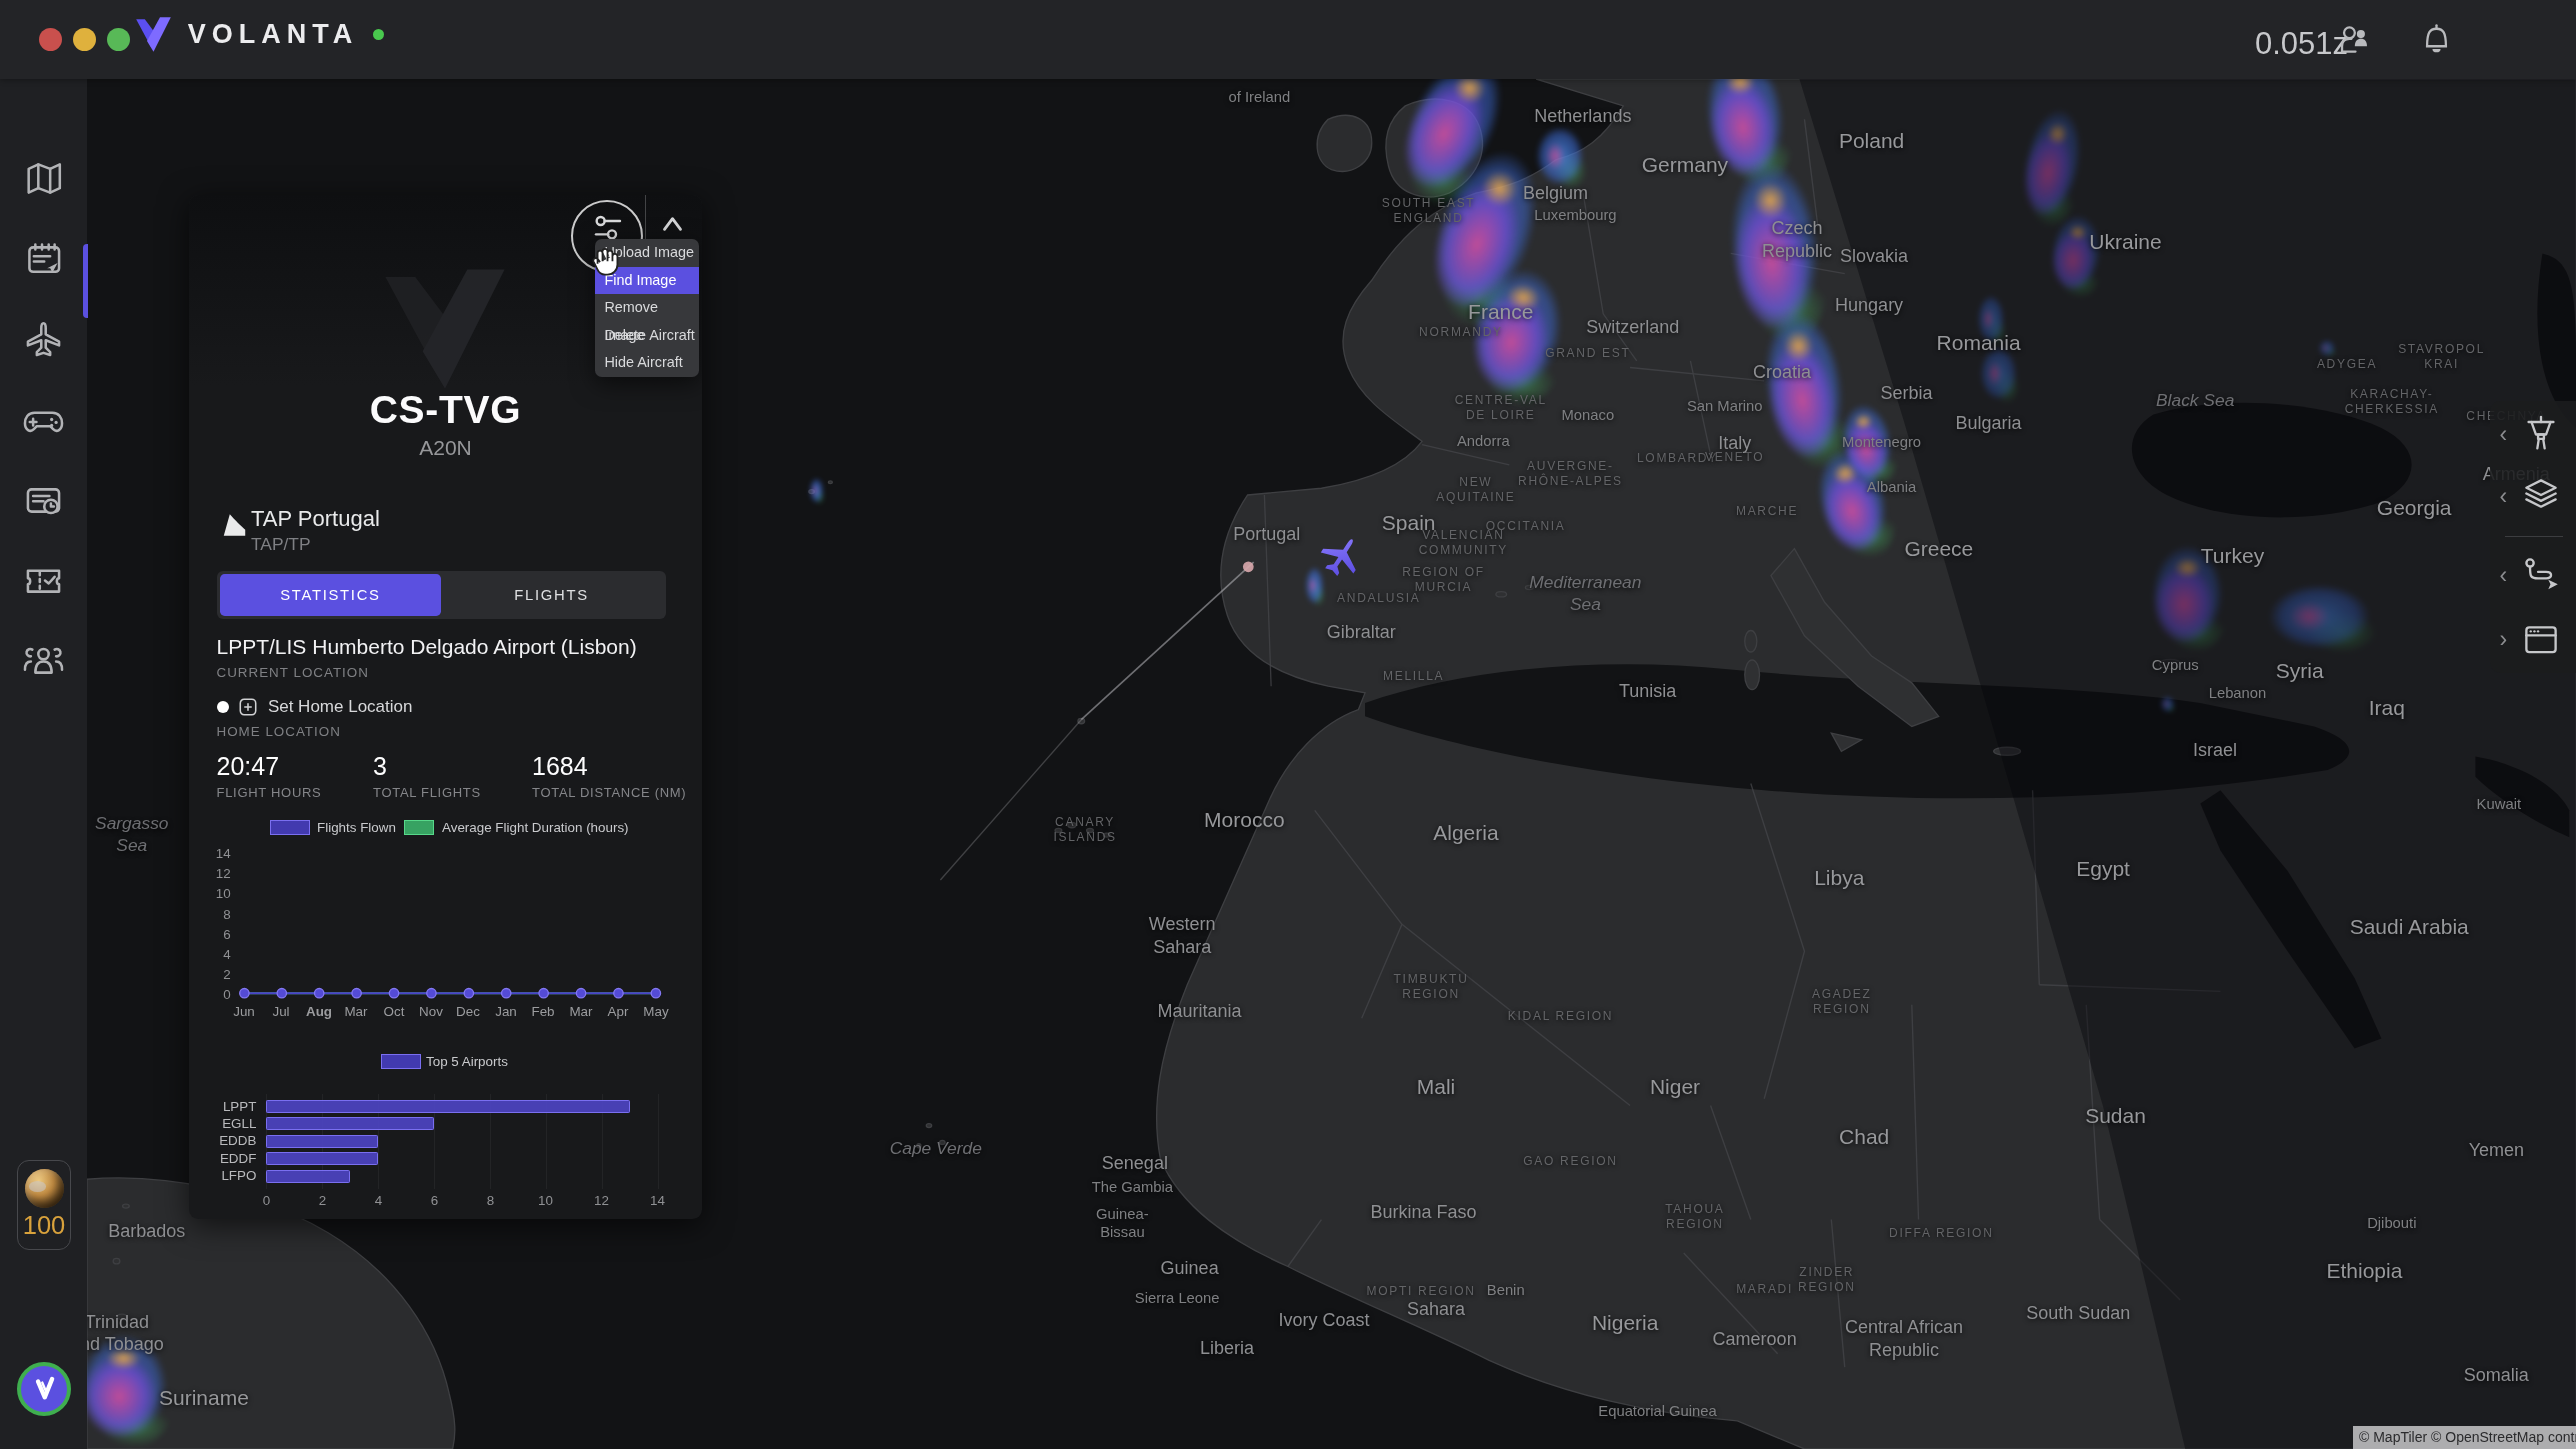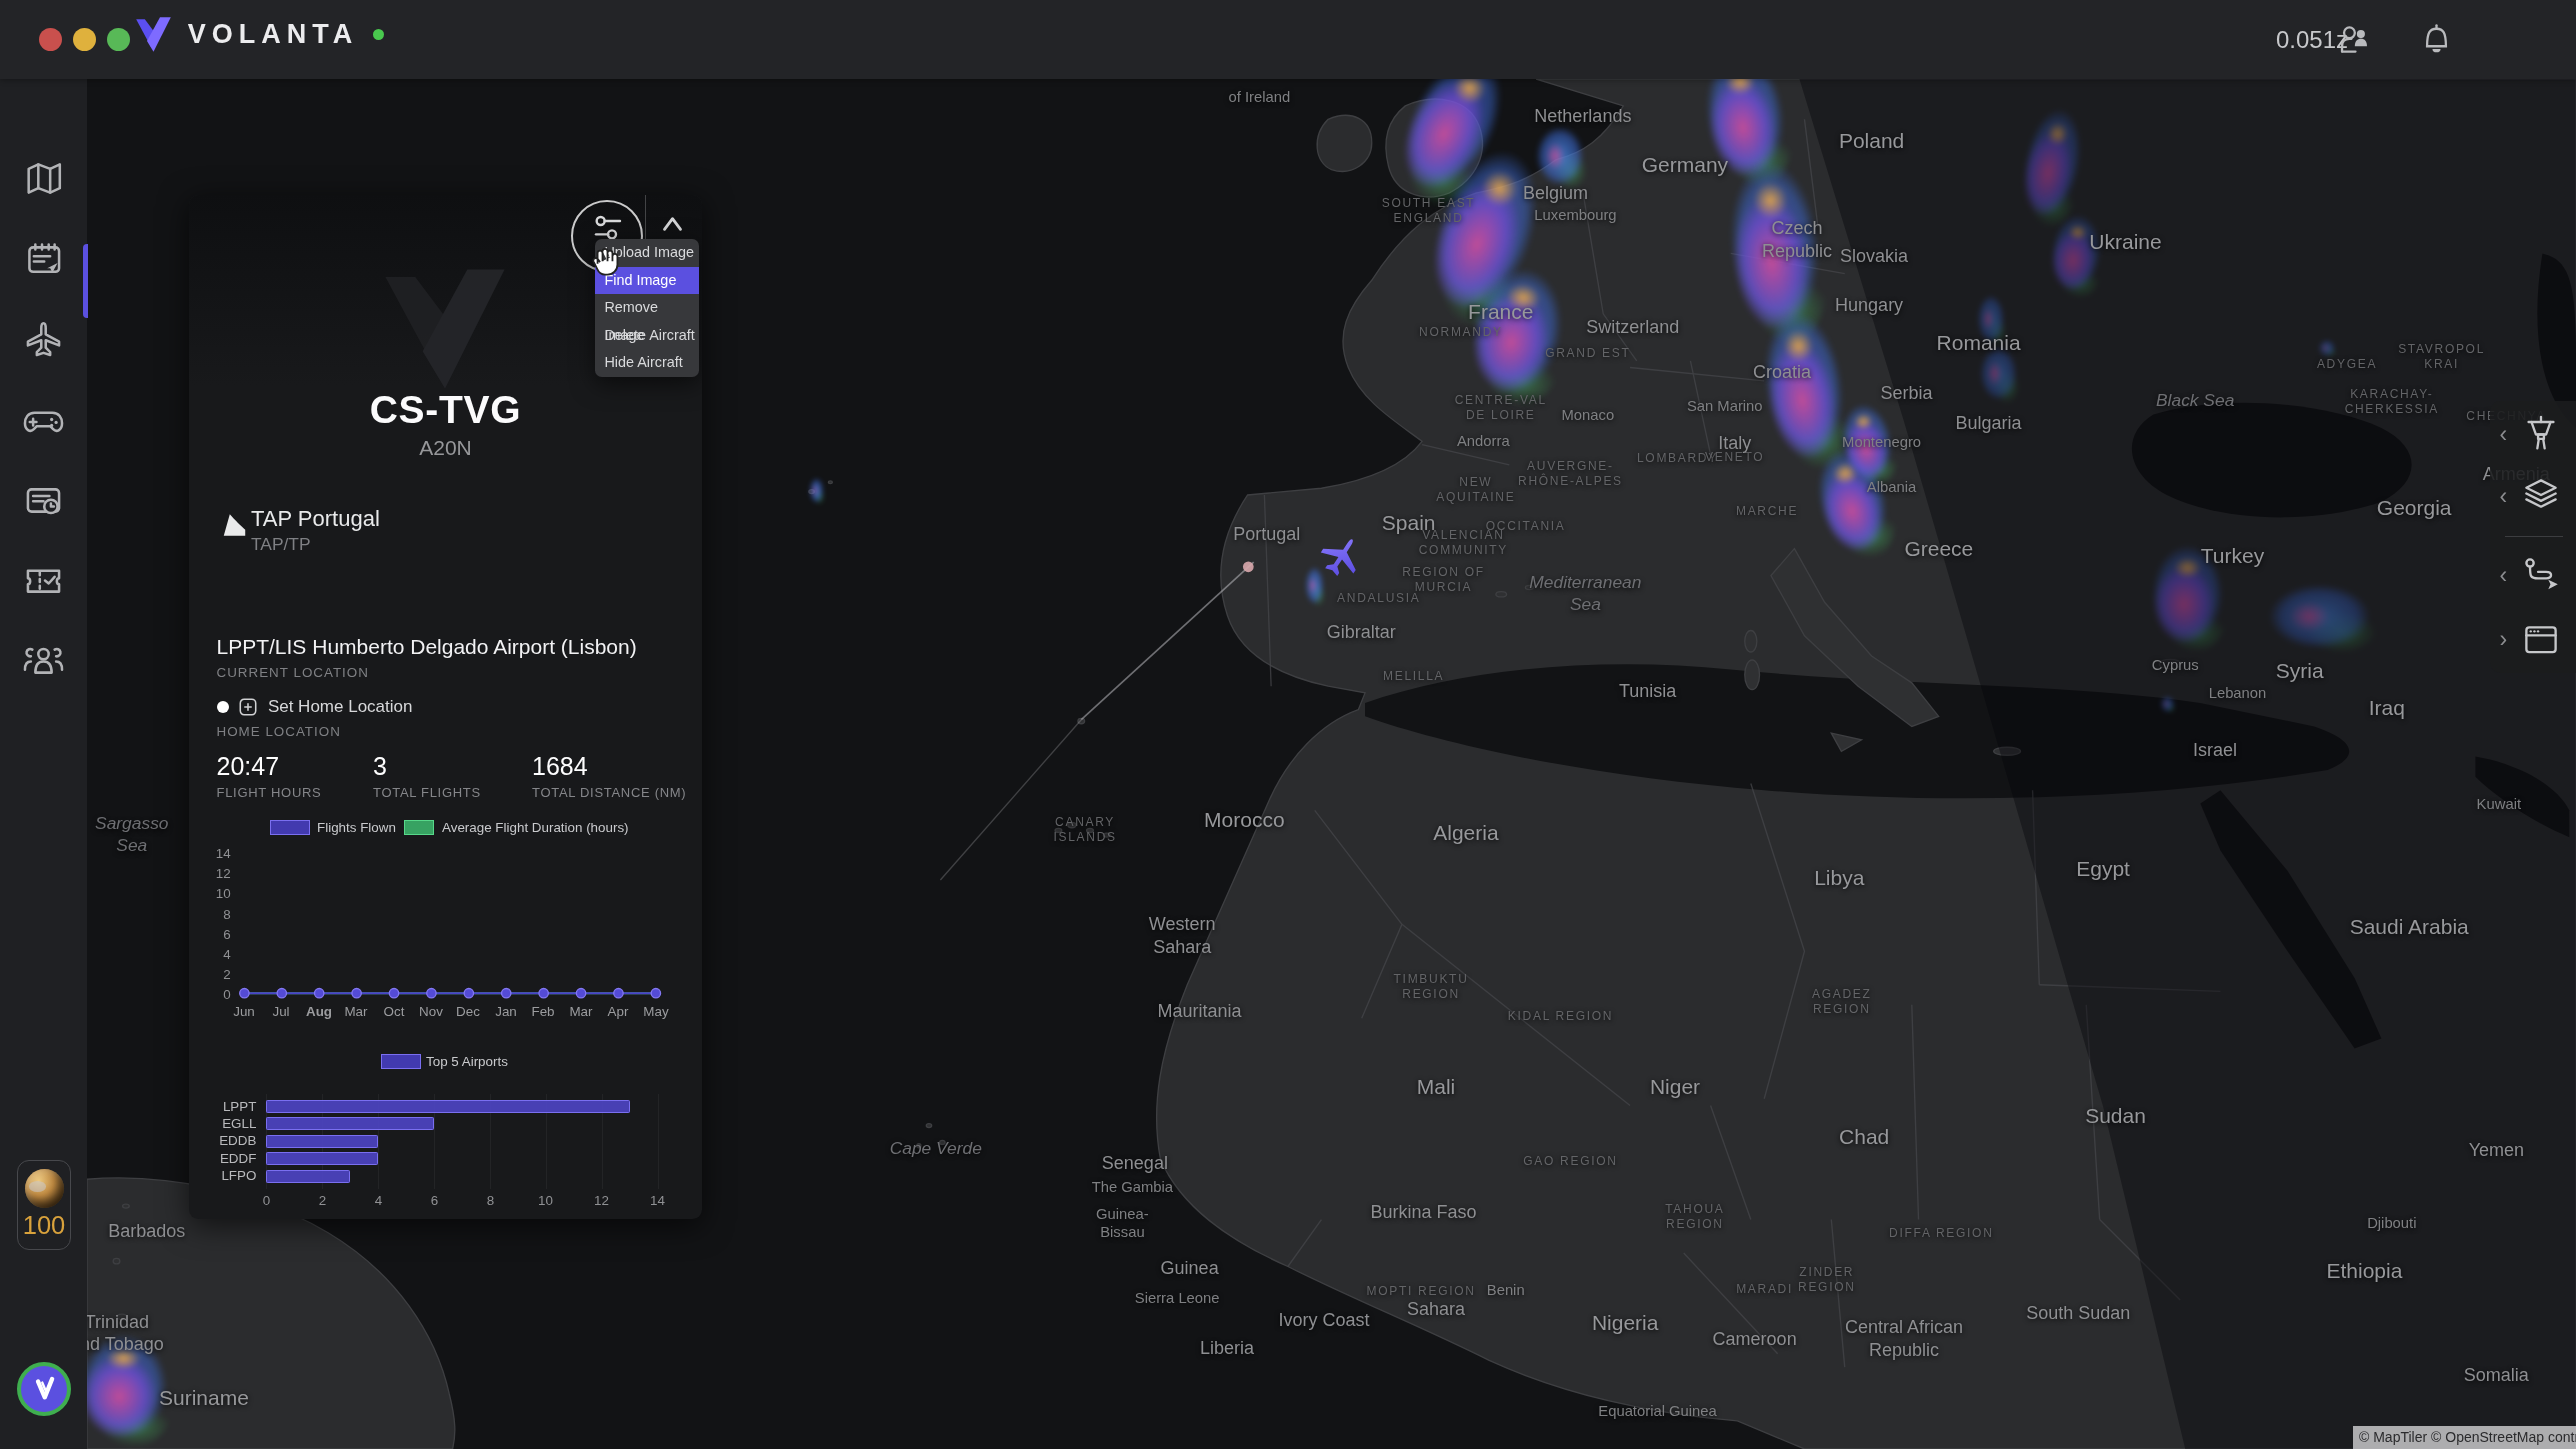--- a/index.html
+++ b/index.html
@@ -9,21 +9,21 @@
 
   
   #topbar { position:absolute; left:0; top:0; width:2576px; height:79px; background:#232427; z-index:50; box-shadow:0 1.3px 6.7px rgba(0,0,0,.45); }
   .tlight { position:absolute; top:28px; width:23px; height:23px; border-radius:50%; }
   #brand { position:absolute; left:134px; top:14.8px; display:flex; align-items:center; gap:14.8px; }
   #brand-name { color:#ececee; font-size:27px; font-weight:600; letter-spacing:6px; }
   #brand-dot { width:11.4px; height:11.4px; border-radius:50%; background:#49c94e; }
   #searchbar { position:absolute; left:941px; top:16px; width:698px; height:44px; background:#28292c; border:1.3px solid #66676b; border-radius:6.7px; display:flex; align-items:center; padding:0 13.4px; gap:12px; }
   #searchbar input { flex:1; background:transparent; border:none; outline:none; color:#c8c9cc; font-size:21.5px; font-family:"Liberation Sans",sans-serif; }
   #searchbar input::placeholder { color:#8b8c90; }
-  #clock { position:absolute; right:228px; top:25.5px; color:#c7c8cb; font-size:24px; }
+  #clock { position:absolute; right:228px; top:25.5px; color:#c7c8cb; font-size:31px; }
   .topicon { position:absolute; top:22px; width:35px; height:35px; }
 
   
   #sidebar { position:absolute; left:0; top:79px; width:87px; height:1370px; background:#1f2023; z-index:40; }
   .side-item { position:absolute; left:22px; width:43px; height:43px; cursor:pointer; }
   #active-bar { position:absolute; left:83px; top:165px; width:4.7px; height:74px; background:#5b50e0; border-radius:4px 0 0 4px; }
   #rank-badge { position:absolute; left:17px; top:1081px; width:54px; height:90px; border:1.3px solid #47484c; border-radius:12px; text-align:center; }
   #rank-sphere { margin:8px auto 2.7px; width:39px; height:39px; border-radius:50%;
     background:radial-gradient(circle at 35% 30%, #ecc87e, #c08a42 40%, #6b4a20 78%, #3c2a12);
     box-shadow:inset -4px -5.4px 9.4px rgba(0,0,0,.55), inset 4px 4px 6.7px rgba(255,240,200,.25); }
@@ -500,20 +500,24 @@
 
     <div id="reg-title">CS-TVG</div>
     <div id="reg-type">A20N</div>
 
     <svg id="airline-icon" viewBox="0 0 40 44">
       <path d="M4,40 L13,8 C20,16 30,26 36,31 L36,40 Z" fill="#e9eaeb"></path>
     </svg>
     <div id="airline-name">TAP Portugal</div>
     <div id="airline-codes">TAP/TP</div>
 
+    <div id="tabs">
+      <div class="tab active">STATISTICS</div>
+      <div class="tab">FLIGHTS</div>
+    </div>
 
     <div id="cur-airport">LPPT/LIS Humberto Delgado Airport (Lisbon)</div>
     <div id="cur-caption">CURRENT LOCATION</div>
 
     <div id="home-row">
       <span id="home-dot"></span>
       <svg width="18" height="18" viewBox="0 0 28 28" stroke="#d0d1d3" fill="none" stroke-width="2.4" stroke-linecap="round">
         <rect x="2" y="2" width="24" height="24" rx="6"></rect>
           <path d="M14,9 v10 M9,14 h10"></path>
       </svg>

